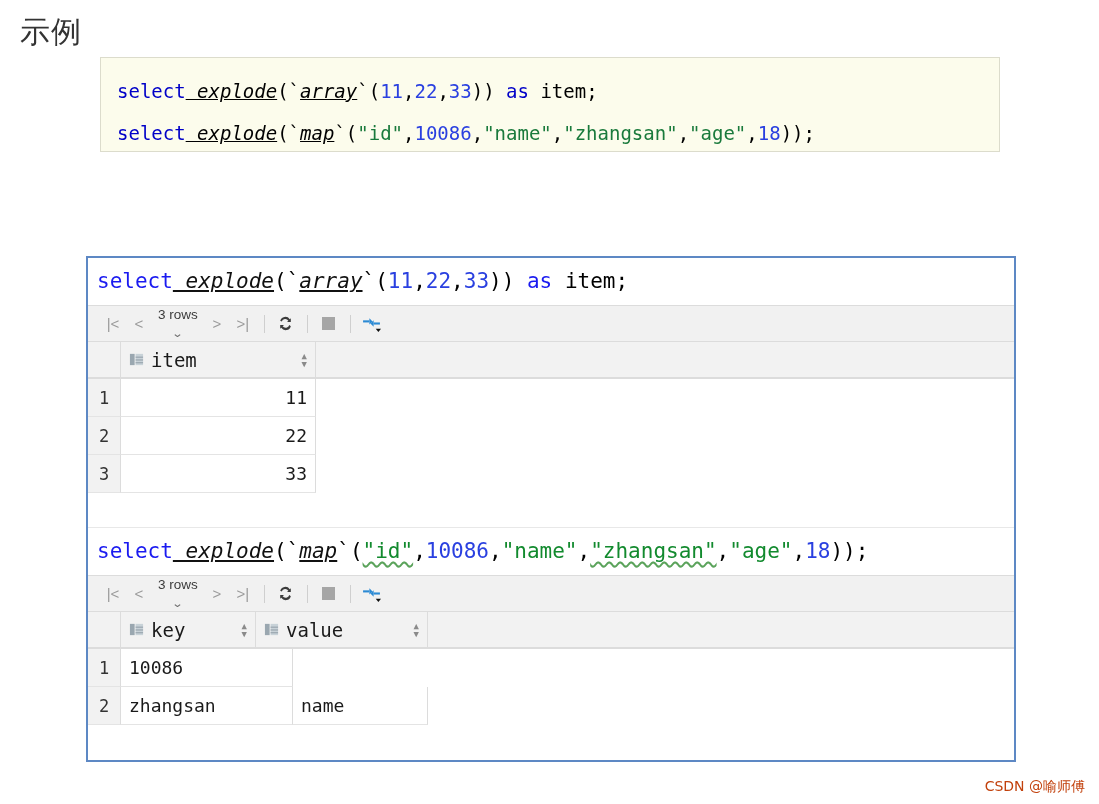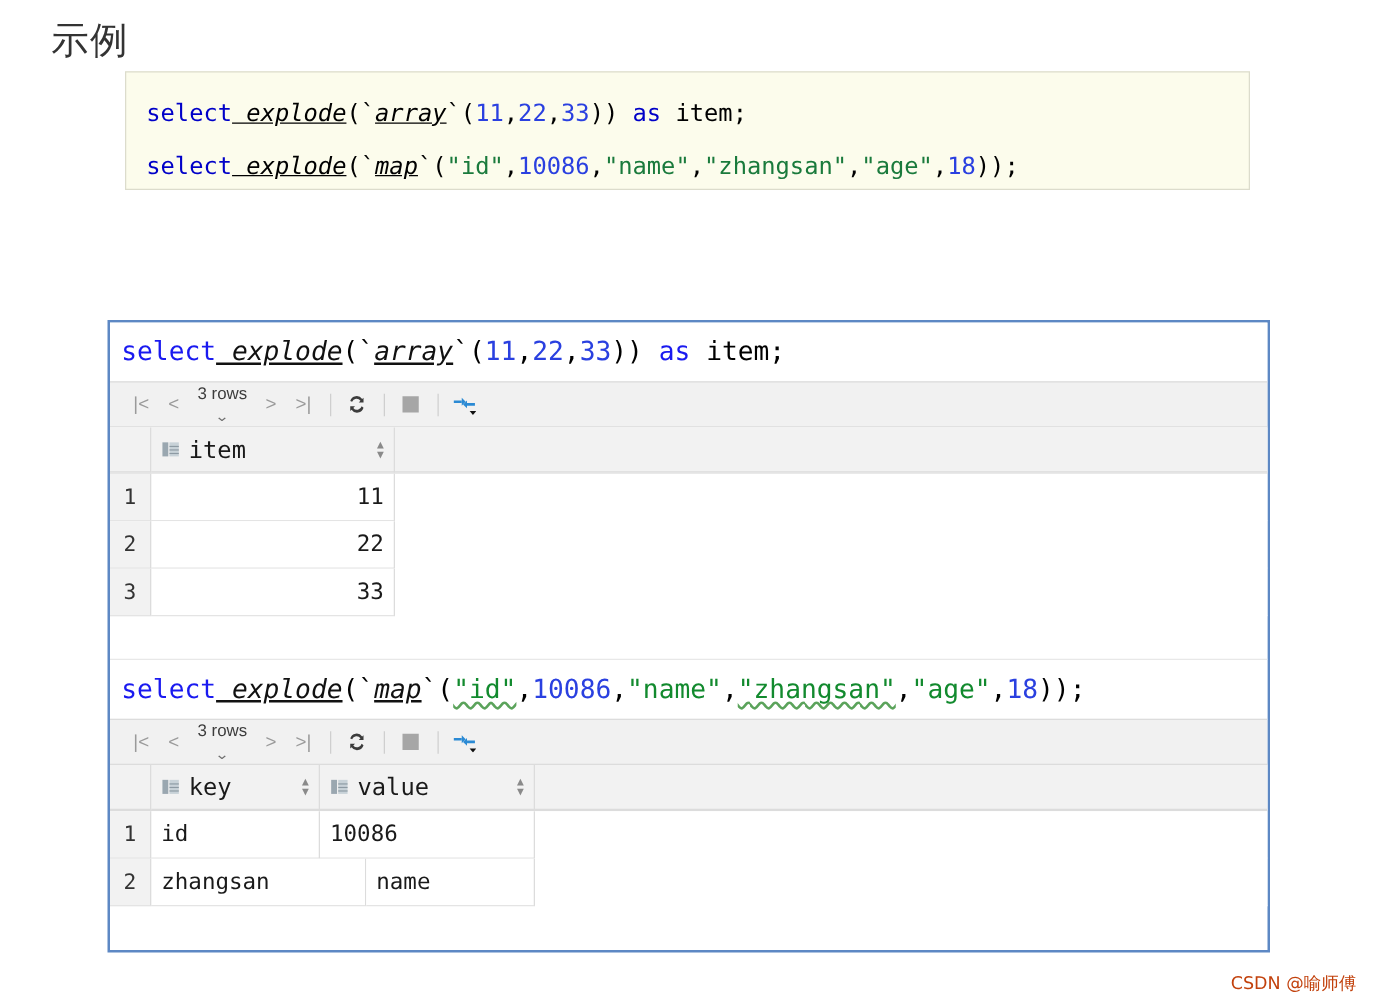--- a/index.html
+++ b/index.html
@@ -11,21 +11,21 @@
     width: 1099px;
     height: 804px;
     position: relative;
     font-family: "Liberation Sans", sans-serif;
     overflow: hidden;
   }
 
   
   .page-title {
     position: absolute;
-    left: 41px;
+    left: 20px;
     top: 12px;
     font-size: 30px;
     color: #333333;
     font-family: "DejaVu Sans", sans-serif;
     letter-spacing: 1px;
   }
 
   
   .code-block {
     position: absolute;
@@ -381,21 +381,20 @@
         <span class="sort-ind">
             <span>▲</span>
             <span>▼</span>
           </span>
       </div>
       <div class="grid-filler"></div>
     </div>
 
     <div class="grid-row">
       <div class="gutter">1</div>
-      <div class="cell" style="width:135px">id</div>
       <div class="cell" style="width:172px">10086</div>
       <div class="grid-filler"></div>
     </div>
     <div class="grid-row">
       <div class="gutter">2</div>
       <div class="cell" style="width:172px">zhangsan</div>
       <div class="cell" style="width:135px">name</div>
       <div class="grid-filler"></div>
     </div>
   </div>

